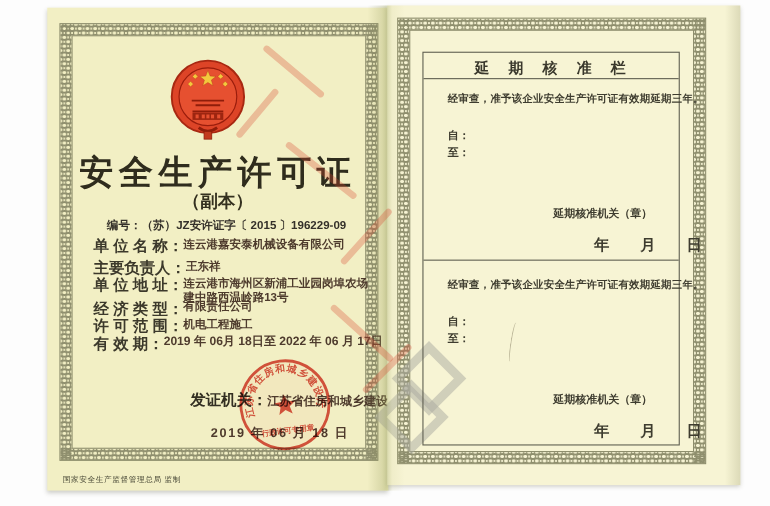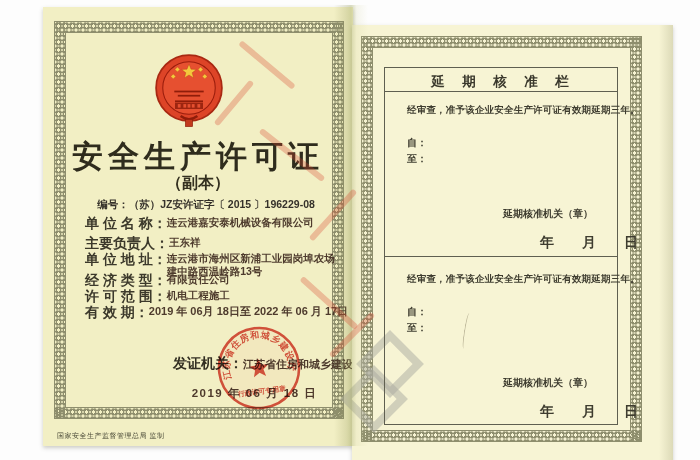--- a/index.html
+++ b/index.html
@@ -11,21 +11,21 @@
     --seal:#d9473b;
     --boxline:#5f5f50;
   }
   html,body{margin:0;padding:0;}
   body{width:700px;height:460px;background:#fdfdfd;overflow:hidden;
        font-family:"Liberation Sans","DejaVu Sans",sans-serif;}
   .stage{position:relative;width:700px;height:460px;}
 
   .page{position:absolute;box-shadow:0 2px 4px rgba(60,60,40,.25);}
   .page-left{left:43px;top:7px;width:310px;height:439px;background:var(--cream-l);}
-  .page-right{left:352px;top:5px;width:321px;height:436px;background:var(--cream-r);margin-top:20px;}
+  .page-right{left:352px;top:5px;width:321px;height:436px;background:var(--cream-r);}
 
   .frame{position:absolute;border:1px solid var(--braid);}
   .frame-left{left:11px;top:14px;width:288px;height:396px;}
   .frame-right{left:9px;top:11px;width:279px;height:404px;}
   .braid{position:absolute;
     background-image:
       radial-gradient(circle at center, rgba(0,0,0,0) 1.5px, var(--braid) 1.7px 2.9px, rgba(0,0,0,0) 3.1px),
       radial-gradient(circle at center, rgba(0,0,0,0) 1.5px, var(--braid) 1.7px 2.9px, rgba(0,0,0,0) 3.1px);
     background-size:7px 8px,7px 8px;
     background-position:0 0,3.5px 4px;}
@@ -129,21 +129,21 @@
             <rect x="54" y="73" width="4" height="5"></rect>
           <rect x="62" y="73" width="4" height="5"></rect>
         </g>
         <path d="M38 90 q12 9 24 0" stroke="#8f1d0a" stroke-width="3.5" fill="none"></path>
         <rect x="45" y="95" width="10" height="10" fill="#c23a1d" stroke="#8f1d0a" stroke-width="1"></rect>
       </svg>
     </div>
 
     <h1 class="cert-title">安全生产许可证</h1>
     <div class="cert-subtitle">（副本）</div>
-    <div class="cert-serial">编号：（苏）JZ安许证字〔 2015 〕196229-08</div>
+    <div class="cert-serial">编号：（苏）JZ安许证字〔 2015 〕196229-09</div>
 
     <div class="row" style="top:208px">
       <span class="lab">单 位 名 称：</span>
       <span class="val">连云港嘉安泰机械设备有限公司</span>
     </div>
     <div class="row" style="top:228px">
       <span class="lab">主要负责人：</span>
       <span class="val">王东祥</span>
     </div>
     <div class="row" style="top:244px">

